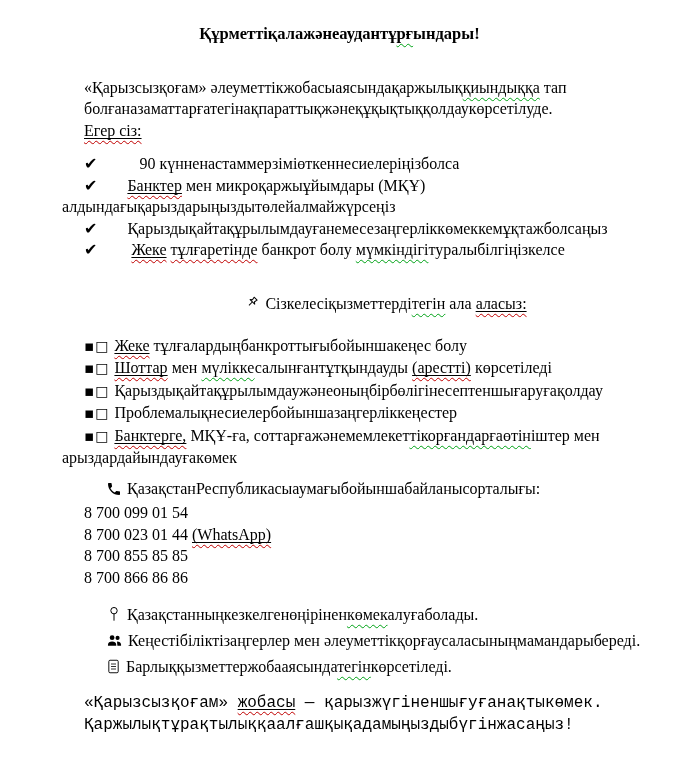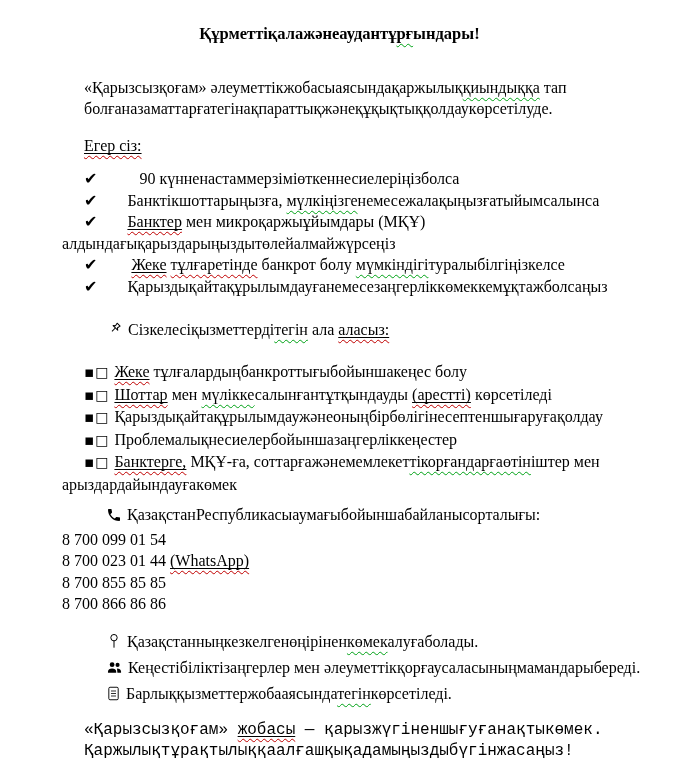--- a/index.html
+++ b/index.html
@@ -17,25 +17,25 @@
     font-size:16px;
     line-height:21.5px;
     overflow:hidden;
   }
   .page{padding:23px 15px 7px 62px;box-sizing:border-box;width:679px;height:781px;}
   p{margin:0;}
   h1{margin:0;font-size:16.5px;line-height:21.5px;font-weight:bold;text-align:center;
      margin-left:-62px;margin-right:-15px;}
   .block{margin-left:22px;}           
   .hang{text-indent:22px;}            
-  .flush{text-indent:0;}
+  .flush{text-indent:0;margin-left:22px;}
   .mt-intro{margin-top:32px;}
-  .mt-eger{margin-top:15px;}
+  .mt-eger{}
   .mt-check{margin-top:12px;}
-  .mt-services{margin-top:22px;}
+  .mt-services{margin-top:32px;text-align:center;}
   .mt-bullets{margin-top:17.5px;}
   .mt-contact{margin-top:9px;}
   .mt-notes{margin-top:15px;}
   .mt-footer{margin-top:12px;font-family:Liberation Mono, monospace;}
   .u{text-decoration:underline;text-decoration-thickness:1px;text-underline-offset:2px;
      text-decoration-skip-ink:none;}
   .sp-r{text-decoration:underline wavy var(--spell-red);text-decoration-thickness:1px;
         text-underline-offset:3.5px;text-decoration-skip-ink:none;}
   .sp-g{text-decoration:underline wavy var(--spell-green);text-decoration-thickness:1px;
         text-underline-offset:3.5px;text-decoration-skip-ink:none;}
@@ -54,24 +54,23 @@
 <main class="page">
 
   <h1><span>Құрметтіқалажәнеаудантұ</span><span class="sp-g">рғ</span><span>ындары!</span></h1>
 
   <p class="block mt-intro"><span>«Қарызсызқоғам» әлеуметтікжобасыаясындақаржылық</span><span class="sp-g">қиындыққа</span><span> тап болғаназаматтарғатегінақпараттықжәнеқұқықтыққолдаукөрсетілуде.</span></p>
 
   <p class="hang mt-eger"><span class="u"><span class="sp-r">Егер сіз:</span></span></p>
 
   <div class="mt-check">
     <p class="hang"><span class="check">✔</span><span class="tab"></span><span><span>&nbsp;&nbsp;&nbsp;90 күнненастаммерзіміөткеннесиелеріңізболса</span></span></p>
-    <p class="hang"><span class="check">✔</span><span class="tab"></span><span><span>Банктікшоттарыңызға, </span><span class="sp-g">мүлкіңізге</span><span>немесежалақыңызғатыйымсалынса</span></span></p>
     <p class="hang"><span class="check">✔</span><span class="tab"></span><span><span class="u"><span class="sp-r">Банктер</span></span><span> мен микроқаржыұйымдары (МҚҰ) алдындағықарыздарыңыздытөлейалмайжүрсеңіз</span></span></p>
+    <p class="hang"><span class="check">✔</span><span class="tab"></span><span><span>Қарыздықайтақұрылымдауғанемесезаңгерліккөмеккемұқтажболсаңыз</span></span></p>
     <p class="hang"><span class="check">✔</span><span class="tab"></span><span><span>&nbsp;</span><span class="u"><span class="sp-r">Жеке</span></span><span> </span><span class="sp-r">тұлғаретінде</span><span> банкрот болу </span><span class="sp-g">мүмкіндігі</span><span>туралыбілгіңізкелсе</span></span></p>
-    <p class="hang"><span class="check">✔</span><span class="tab"></span><span><span>Қарыздықайтақұрылымдауғанемесезаңгерліккөмеккемұқтажболсаңыз</span></span></p>
   </div>
 
   <p class="hang mt-services"><span class="icon"><svg width="17" height="17" viewBox="0 0 24 24">
           <g transform="rotate(45 12 11)" fill="none" stroke="currentColor" stroke-width="1.4" stroke-linejoin="round">
             <path d="M9 2.8h6l-1 4.2 2.6 2.2H7.4L10 7z"></path>
             <path d="M12 9.4V16"></path>
           </g>
         </svg></span><span><span>Сізкелесіқызметтерді</span><span class="sp-g">тегін</span><span> ала </span><span class="u"><span class="sp-r">аласыз:</span></span></span></p>
 
   <div class="mt-bullets">

